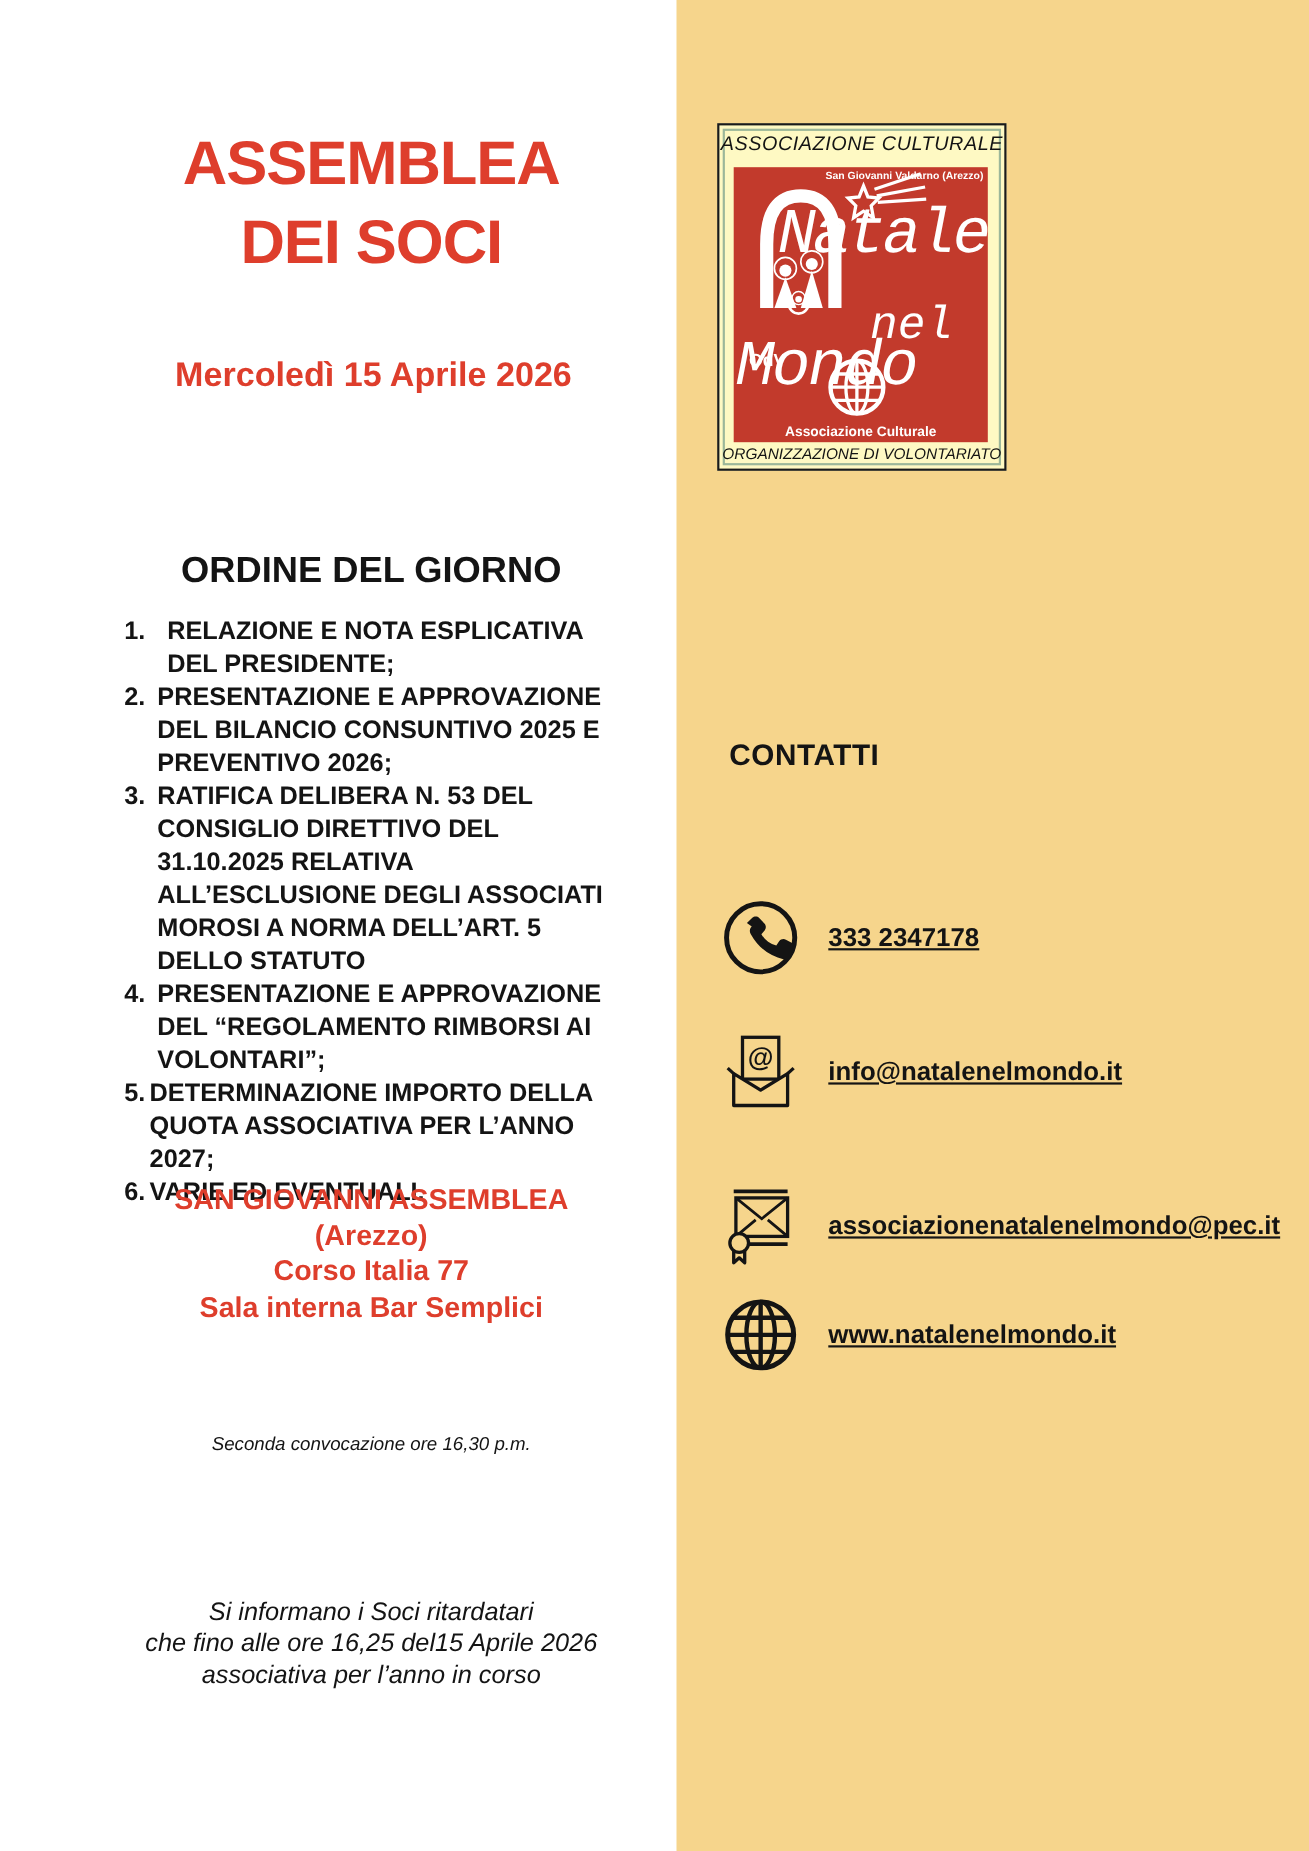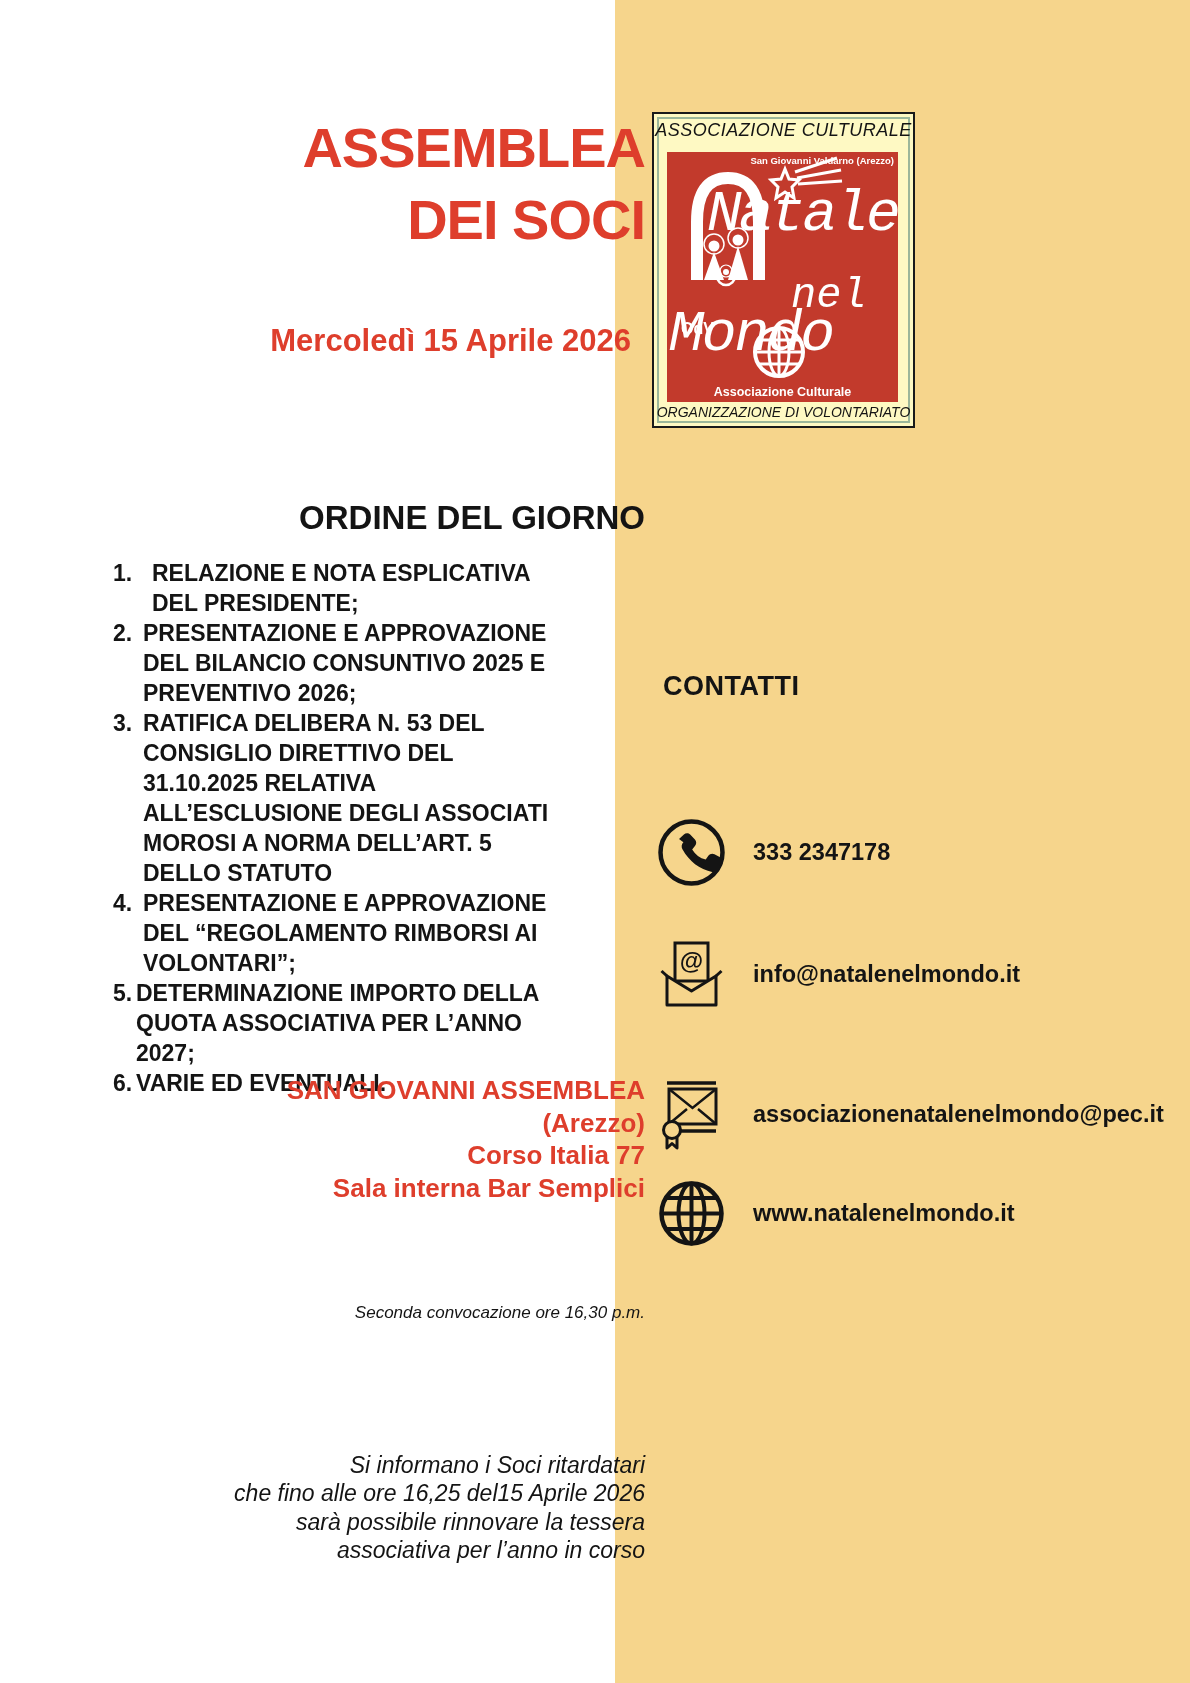--- a/index.html
+++ b/index.html
@@ -8,29 +8,29 @@
     --logo-red:#C23A2C;
     --ink:#141414;
     --logo-green:#9CB79A;
   }
   *{box-sizing:border-box;margin:0;padding:0;}
   body{
     width:1190px;height:1683px;position:relative;background:#ffffff;
     font-family:"Liberation Sans", sans-serif;overflow:hidden;
   }
   .abs{position:absolute;}
-  .center{text-align:right;}
+  .center{text-align:center;}
 
   
   .panel-yellow{left:615px;top:0;width:575px;height:1683px;background:var(--panel-yellow);}
 
   
   .title-block{left:30px;top:112px;width:615px;color:var(--accent-red);
     font-weight:bold;font-size:56px;line-height:72px;letter-spacing:-1px;}
-  .date-block{left:16px;top:322px;width:615px;color:var(--accent-red);
+  .date-block{left:32px;top:322px;width:615px;color:var(--accent-red);
     font-weight:bold;font-size:31px;line-height:37px;}
   .agenda-heading{left:30px;top:499px;width:615px;color:var(--ink);
     font-weight:bold;font-size:33px;}
   .agenda-list{left:113px;top:558px;width:450px;list-style:none;
     color:var(--ink);font-weight:bold;font-size:23px;line-height:30px;}
   .agenda-item{display:flex;}
   .agenda-item .num{flex:0 0 30px;}
   .agenda-item.li1 .num{flex-basis:39px;}
   .agenda-item.li5 .num,.agenda-item.li6 .num{flex-basis:23px;}
   .agenda-item .txt{flex:1;}
@@ -58,21 +58,21 @@
   .logo-inner-bottom{position:absolute;bottom:3px;left:0;width:100%;text-align:center;
     color:#fff;font-weight:bold;font-size:12.5px;z-index:3;}
   .logo-bottom-label{position:absolute;bottom:6px;left:0;width:100%;text-align:center;
     font-style:italic;font-size:14px;color:var(--ink);}
   .logo-art{position:absolute;inset:0;z-index:1;}
   .logo-globe{position:absolute;left:84px;top:172px;z-index:1;}
 
   
   .contacts-heading{left:663px;top:671px;color:var(--ink);font-weight:bold;font-size:27px;letter-spacing:0.5px;}
   .contact-row{position:absolute;left:655px;display:flex;align-items:center;gap:25px;}
-  .contact-row .value{color:var(--ink);font-weight:bold;font-size:23.5px;white-space:nowrap;}
+  .contact-row .value{color:var(--ink);font-weight:bold;font-size:23.5px;white-space:nowrap;text-decoration:underline;}
   .row-phone{top:816px;}
   .row-email{top:938px;}
   .row-pec{top:1078px;}
   .row-web{top:1177px;}
 
   .ic-stroke{stroke:var(--ink);fill:none;}
   .ic-fill{fill:var(--ink);}
   .ic-mask{fill:var(--panel-yellow);stroke:var(--ink);}
   .w-stroke{stroke:#ffffff;fill:none;}
   .w-fill{fill:#ffffff;}
@@ -127,21 +127,20 @@
   <div>Sala interna Bar Semplici</div>
 </div>
 
 <div class="abs convocation-block center">
   <div>Seconda convocazione ore 16,30 p.m.</div>
 </div>
 
 <div class="abs notice-block center">
   <div>Si informano i Soci ritardatari</div>
   <div>che fino alle ore 16,25 del15 Aprile 2026</div>
-  <div>sarà possibile rinnovare la tessera</div>
   <div>associativa per l’anno in corso</div>
 </div>
 
 <div class="abs logo-box">
   <div class="logo-frame"></div>
   <div class="logo-top-label">ASSOCIAZIONE CULTURALE</div>
 
   <div class="logo-square">
     <div class="logo-subtitle">San Giovanni Valdarno (Arezzo)</div>
 

